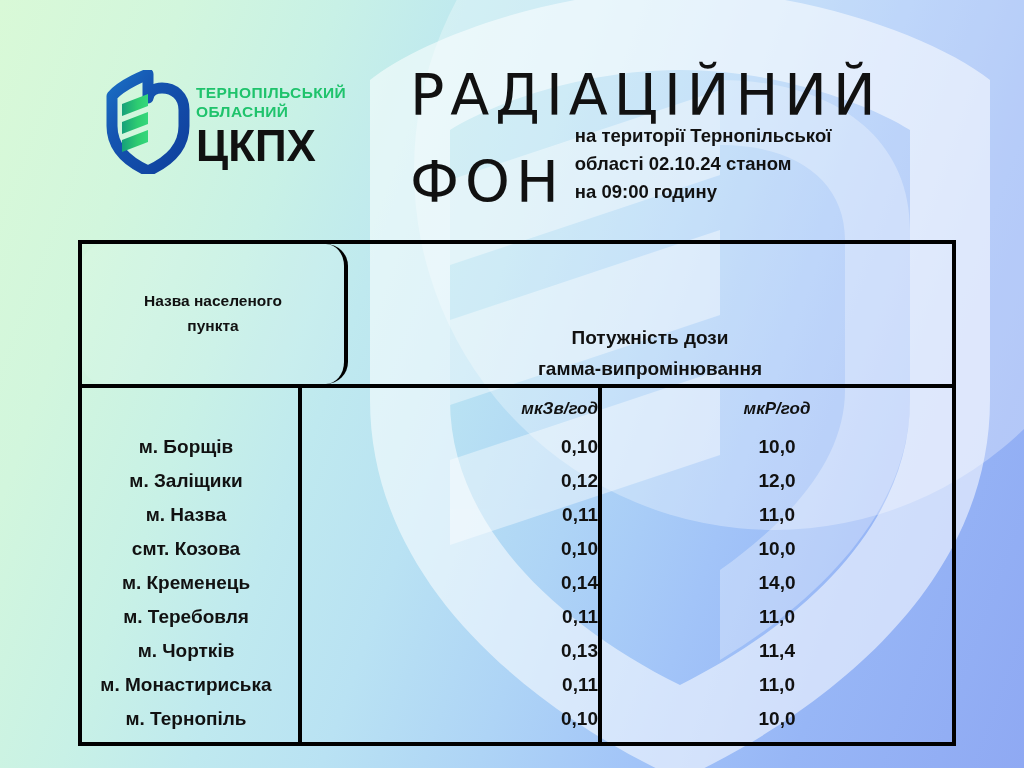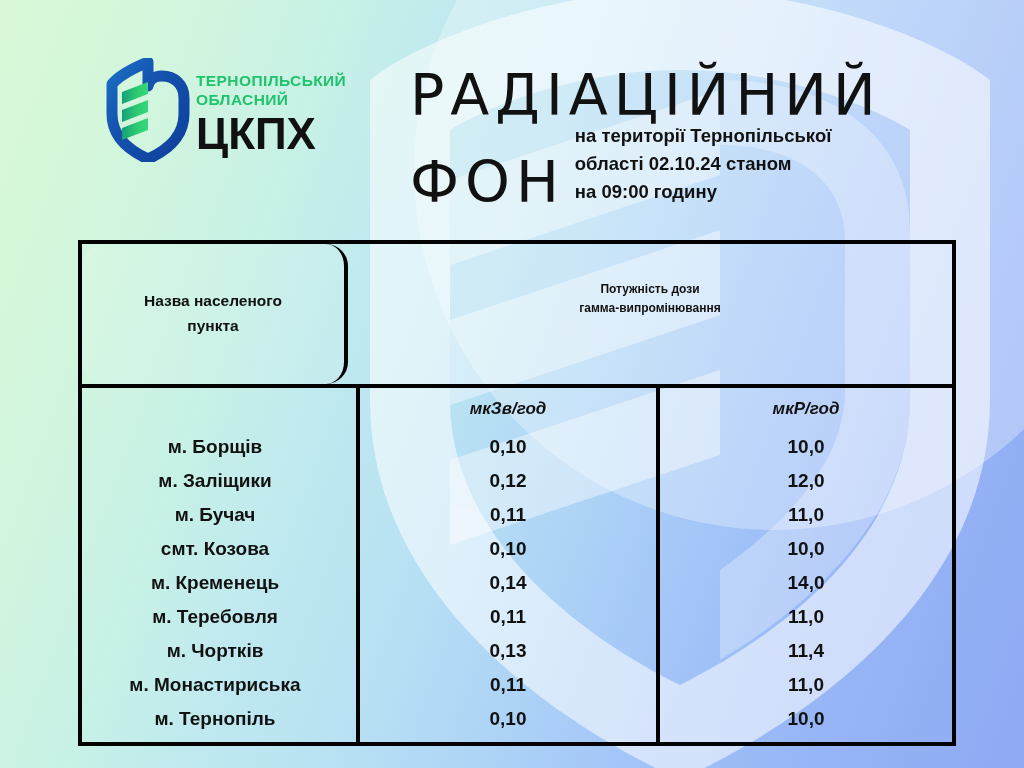--- a/index.html
+++ b/index.html
@@ -52,21 +52,21 @@
     height: 720px;
     border-radius: 50%;
     background: rgba(255,255,255,0.30);
     pointer-events: none;
   }
 
   
   .logo-wrap {
     position: absolute;
     left: 106px;
-    top: 58px;
+    top: 70px;
     display: flex;
     align-items: flex-start;
     gap: 6px;
   }
   .logo-mark { width: 84px; height: 104px; flex: 0 0 auto; }
   .logo-mark svg { display:block; width: 100%; height: 100%; }
   .logo-text { padding-top: 14px; }
   .logo-line1, .logo-line2 {
     font-size: 15.5px;
     font-weight: bold;
@@ -145,47 +145,48 @@
     font-size: 15.5px;
     font-weight: bold;
     line-height: 1.6;
     color: #111111;
     background: rgba(255,255,255,0.10);
     border-radius: 22px;
   }
   .th-right {
     flex: 1;
     display: flex;
-    align-items: flex-start;
+    align-items: flex-end;
     justify-content: center;
     text-align: center;
-    font-size: 12px;
+    font-size: 19px;
     font-weight: bold;
     line-height: 1.6;
     color: #111111;
     margin-top: 36px;
   }
 
   .tbody {
     flex: 1;
     display: flex;
   }
   .col-name {
-    width: 278px;
+    width: 220px;
     box-sizing: border-box;
     border-right: 4px solid #000000;
     display: flex;
     flex-direction: column;
   }
   .col-usv {
     width: 300px;
     box-sizing: border-box;
     border-right: 4px solid #000000;
     display: flex;
     flex-direction: column;
+    align-items: flex-end;
   }
   .col-ur {
     flex: 1;
     display: flex;
     flex-direction: column;
   }
 
   .unit-cell {
     height: 42px;
     display: flex;
@@ -302,21 +303,21 @@
           <div>гамма-випромінювання</div>
         </div>
       </div>
     </div>
 
     <div class="tbody">
       <div class="col-name">
         <div class="unit-cell blank">&nbsp;</div>
         <div class="cell">м. Борщів</div>
         <div class="cell">м. Заліщики</div>
-        <div class="cell">м. Бучач</div>
+        <div class="cell">м. Назва</div>
         <div class="cell">смт.  Козова</div>
         <div class="cell">м. Кременець</div>
         <div class="cell">м. Теребовля</div>
         <div class="cell">м. Чортків</div>
         <div class="cell">м. Монастириська</div>
         <div class="cell">м. Тернопіль</div>
       </div>
 
       <div class="col-usv">
         <div class="unit-cell">мкЗв/год</div>

